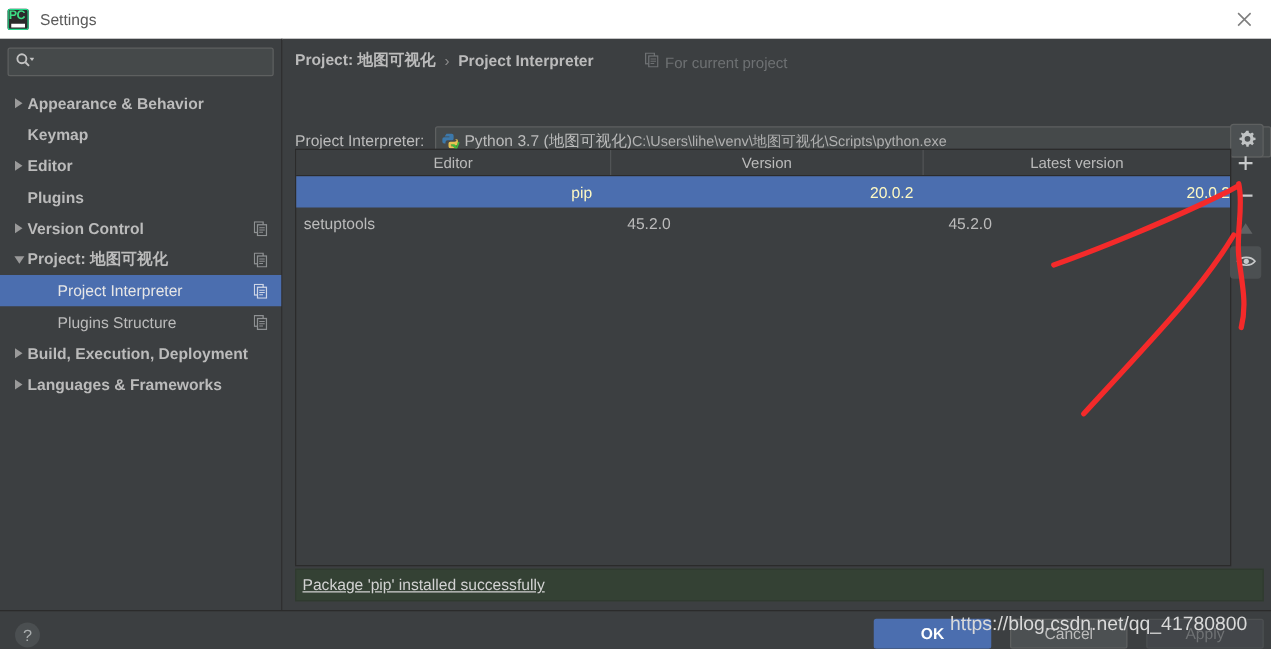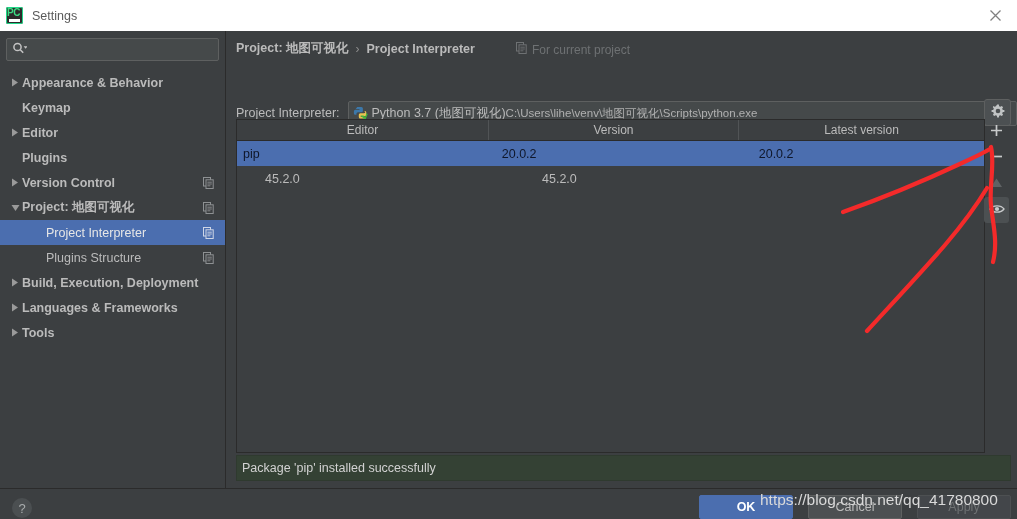--- a/index.html
+++ b/index.html
@@ -116,21 +116,21 @@
     font-size:12px;color:#bbbbbb;height:20px;position:relative;
   }
   .th + .th{border-left:1px solid #515456;}
   .th.c-pkg{width:251px;}
   .th.c-ver{width:249px;}
   .th.c-lat{width:245px;}
   .tbody{position:relative;}
   .trow{display:flex;height:25px;align-items:center;cursor:default;}
   .trow.sel{background:#4b6eaf;}
   .td{font-size:12.5px;color:#bbbbbb;padding-left:6px;white-space:nowrap;}
-  .trow.sel .td{color:#0f172a;}
+  .trow.sel .td{color:#fef9c3;text-align:right;}
   .td.c-pkg{width:251px;}
   .td.c-ver{width:249px;padding-left:28px;}
   .td.c-lat{width:245px;padding-left:28px;}
 
   
   .side-tb{
     position:absolute;left:758px;top:88px;width:25px;height:332px;
   }
   .tb-btn{
     width:25px;height:26px;display:flex;align-items:center;justify-content:center;
@@ -138,21 +138,21 @@
   }
   .tb-btn.hover{background:#4c5052;}
   .tb-btn.disabled{opacity:.45;}
 
   
   .statusbar{
     position:absolute;left:10px;top:424px;width:773px;height:24px;
     background:#344134;border:1px solid #2f3a2f;
     display:flex;align-items:center;
   }
-  .statusbar .msg{margin-left:5px;font-size:12.5px;color:#d2d2d2;}
+  .statusbar .msg{margin-left:5px;font-size:12.5px;color:#d2d2d2;text-decoration:underline;}
 
   
   .bottombar{
     position:absolute;left:0;top:488px;width:1017px;height:31px;
     background:#3c3f41;border-top:1px solid #2b2b2b;
   }
   .help-btn{
     position:absolute;left:12px;top:9px;width:20px;height:20px;border-radius:50%;
     background:#4b4f51;color:#a8acad;font-size:13px;
     display:flex;align-items:center;justify-content:center;
@@ -307,28 +307,20 @@
 
       <div class="tree-row">
         <span class="arrow">
           <svg width="8" height="9" viewBox="0 0 8 9">
               <path d="M1 0.5 L7 4.5 L1 8.5 Z" fill="#9a9a9a"></path>
             </svg>
         </span>
         <span class="tree-label">Languages &amp; Frameworks</span>
       </div>
 
-      <div class="tree-row">
-        <span class="arrow">
-          <svg width="8" height="9" viewBox="0 0 8 9">
-              <path d="M1 0.5 L7 4.5 L1 8.5 Z" fill="#9a9a9a"></path>
-            </svg>
-        </span>
-        <span class="tree-label">Tools</span>
-      </div>
 
     </div>
   </div>
 
   <div class="main">
 
     <div class="crumbs">
       <span class="c1">Project: 地图可视化</span>
       <span class="sep">›</span>
       <span class="c2">Project Interpreter</span>
@@ -381,20 +373,21 @@
         <div class="th c-ver">Version</div>
         <div class="th c-lat">Latest version</div>
       </div>
       <div class="tbody">
         <div class="trow sel">
           <div class="td c-pkg">pip</div>
           <div class="td c-ver">20.0.2</div>
           <div class="td c-lat">20.0.2</div>
         </div>
         <div class="trow">
+          <div class="td c-pkg">setuptools</div>
           <div class="td c-ver">45.2.0</div>
           <div class="td c-lat">45.2.0</div>
         </div>
       </div>
     </div>
 
     <div class="side-tb">
       <div class="tb-btn">
         <span>
           <svg width="13" height="13" viewBox="0 0 13 13">

